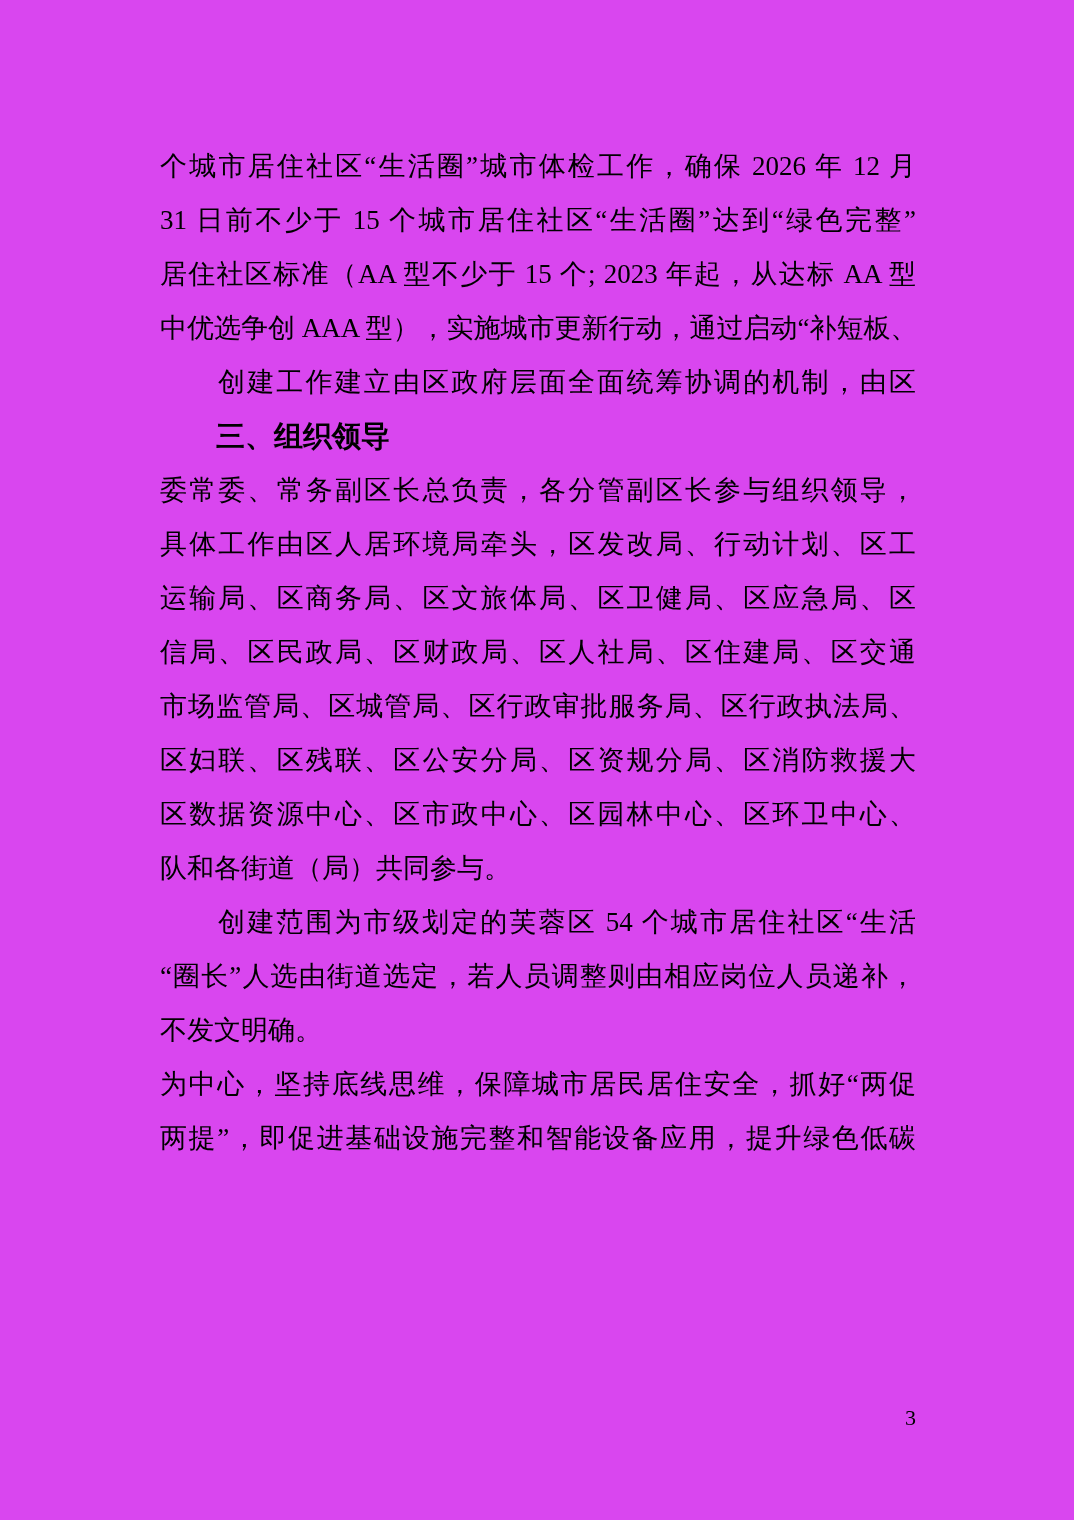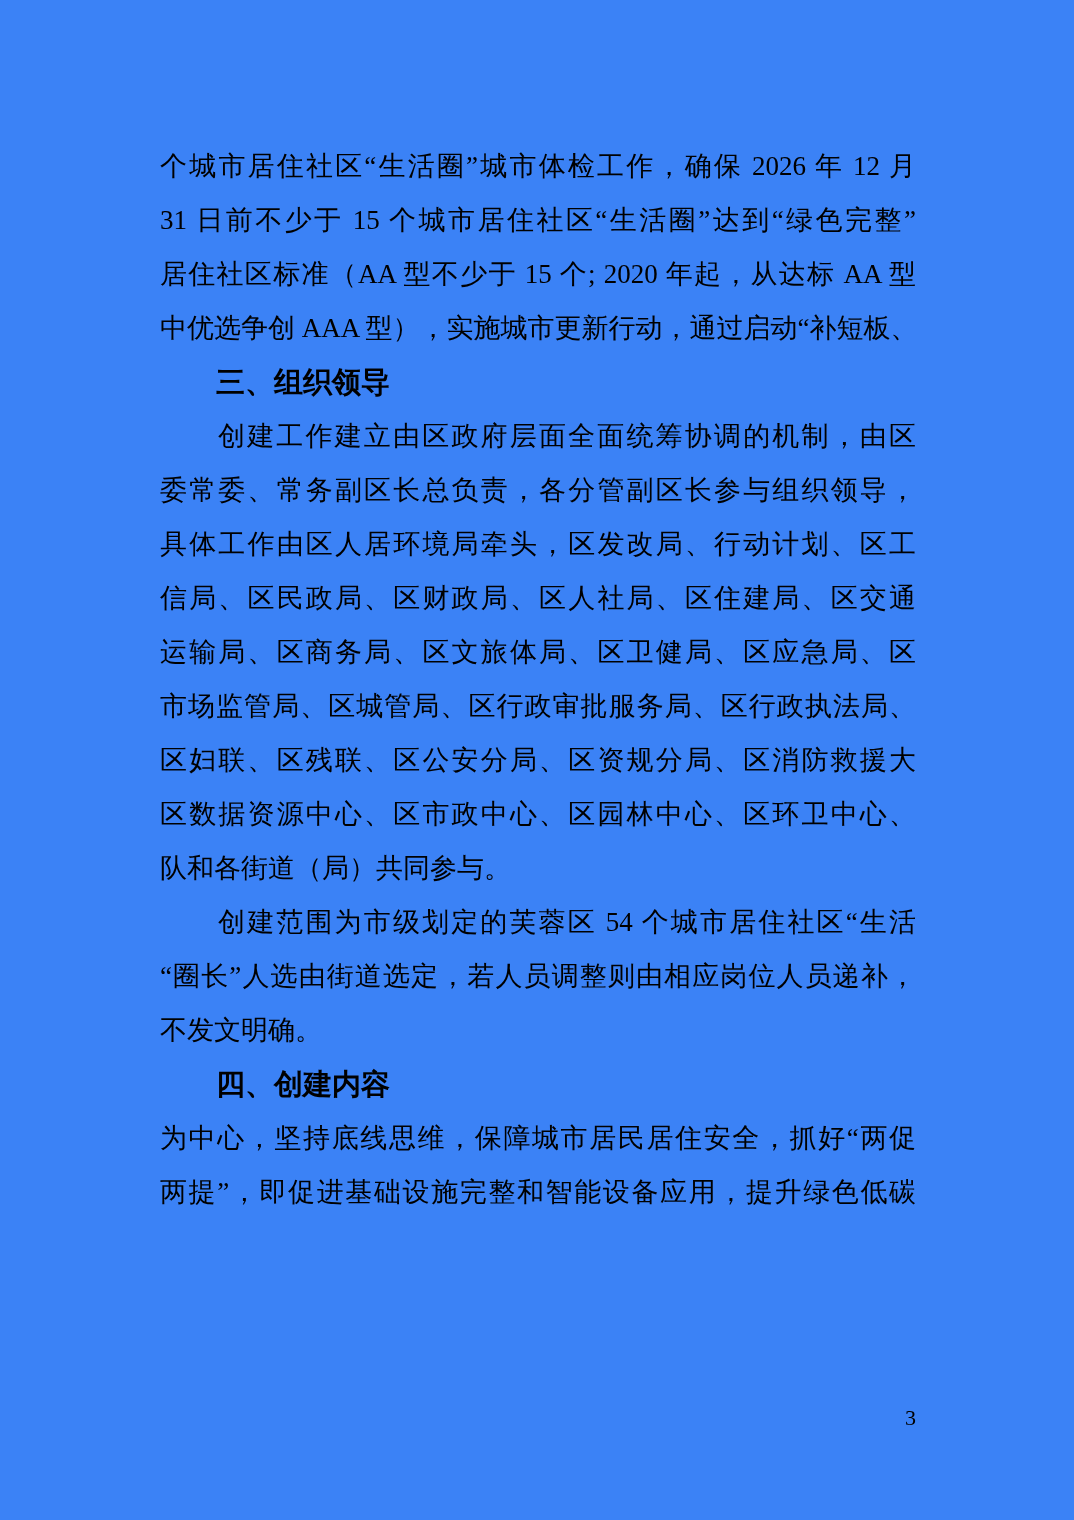--- a/index.html
+++ b/index.html
@@ -4,21 +4,21 @@
 <style>
   html, body {
     margin: 0;
     padding: 0;
     background: #ffffff;
   }
   .page {
     position: relative;
     width: 1074px;
     height: 1520px;
-    background: #3b82f6;
+    background: #d946ef;
     color: #000000;
     overflow: hidden;
   }
   .textblock {
     position: absolute;
     left: 160px;
     top: 139px;
     width: 756px;
   }
   .ln {
@@ -60,40 +60,39 @@
   }
 </style>
 </head>
 <body>
 
 <div class="page">
   <div class="textblock">
 
     <div class="ln">个城市居住社区“生活圈”城市体检工作，确保 2026 年 12 月</div>
     <div class="ln">31 日前不少于 15 个城市居住社区“生活圈”达到“绿色完整”</div>
-    <div class="ln">居住社区标准（AA 型不少于 15 个; 2020 年起，从达标 AA 型</div>
+    <div class="ln">居住社区标准（AA 型不少于 15 个; 2023 年起，从达标 AA 型</div>
     <div class="ln">中优选争创 AAA 型），实施城市更新行动，通过启动“补短板、</div>
 
+    <div class="ln indent">创建工作建立由区政府层面全面统筹协调的机制，由区</div>
+
     <div class="ln heading">三、组织领导</div>
-
-    <div class="ln indent">创建工作建立由区政府层面全面统筹协调的机制，由区</div>
     <div class="ln">委常委、常务副区长总负责，各分管副区长参与组织领导，</div>
     <div class="ln">具体工作由区人居环境局牵头，区发改局、行动计划、区工</div>
+    <div class="ln">运输局、区商务局、区文旅体局、区卫健局、区应急局、区</div>
     <div class="ln">信局、区民政局、区财政局、区人社局、区住建局、区交通</div>
-    <div class="ln">运输局、区商务局、区文旅体局、区卫健局、区应急局、区</div>
     <div class="ln">市场监管局、区城管局、区行政审批服务局、区行政执法局、</div>
     <div class="ln">区妇联、区残联、区公安分局、区资规分局、区消防救援大</div>
     <div class="ln">区数据资源中心、区市政中心、区园林中心、区环卫中心、</div>
     <div class="ln lastline">队和各街道（局）共同参与。</div>
 
     <div class="ln indent">创建范围为市级划定的芙蓉区 54 个城市居住社区“生活</div>
     <div class="ln">“圈长”人选由街道选定，若人员调整则由相应岗位人员递补，</div>
     <div class="ln lastline">不发文明确。</div>
 
-    <div class="ln heading">四、创建内容</div>
 
     <div class="ln">为中心，坚持底线思维，保障城市居民居住安全，抓好“两促</div>
     <div class="ln">两提”，即促进基础设施完整和智能设备应用，提升绿色低碳</div>
 
   </div>
 
   <div class="pagenum">3</div>
 </div>
 
 </body></html>

